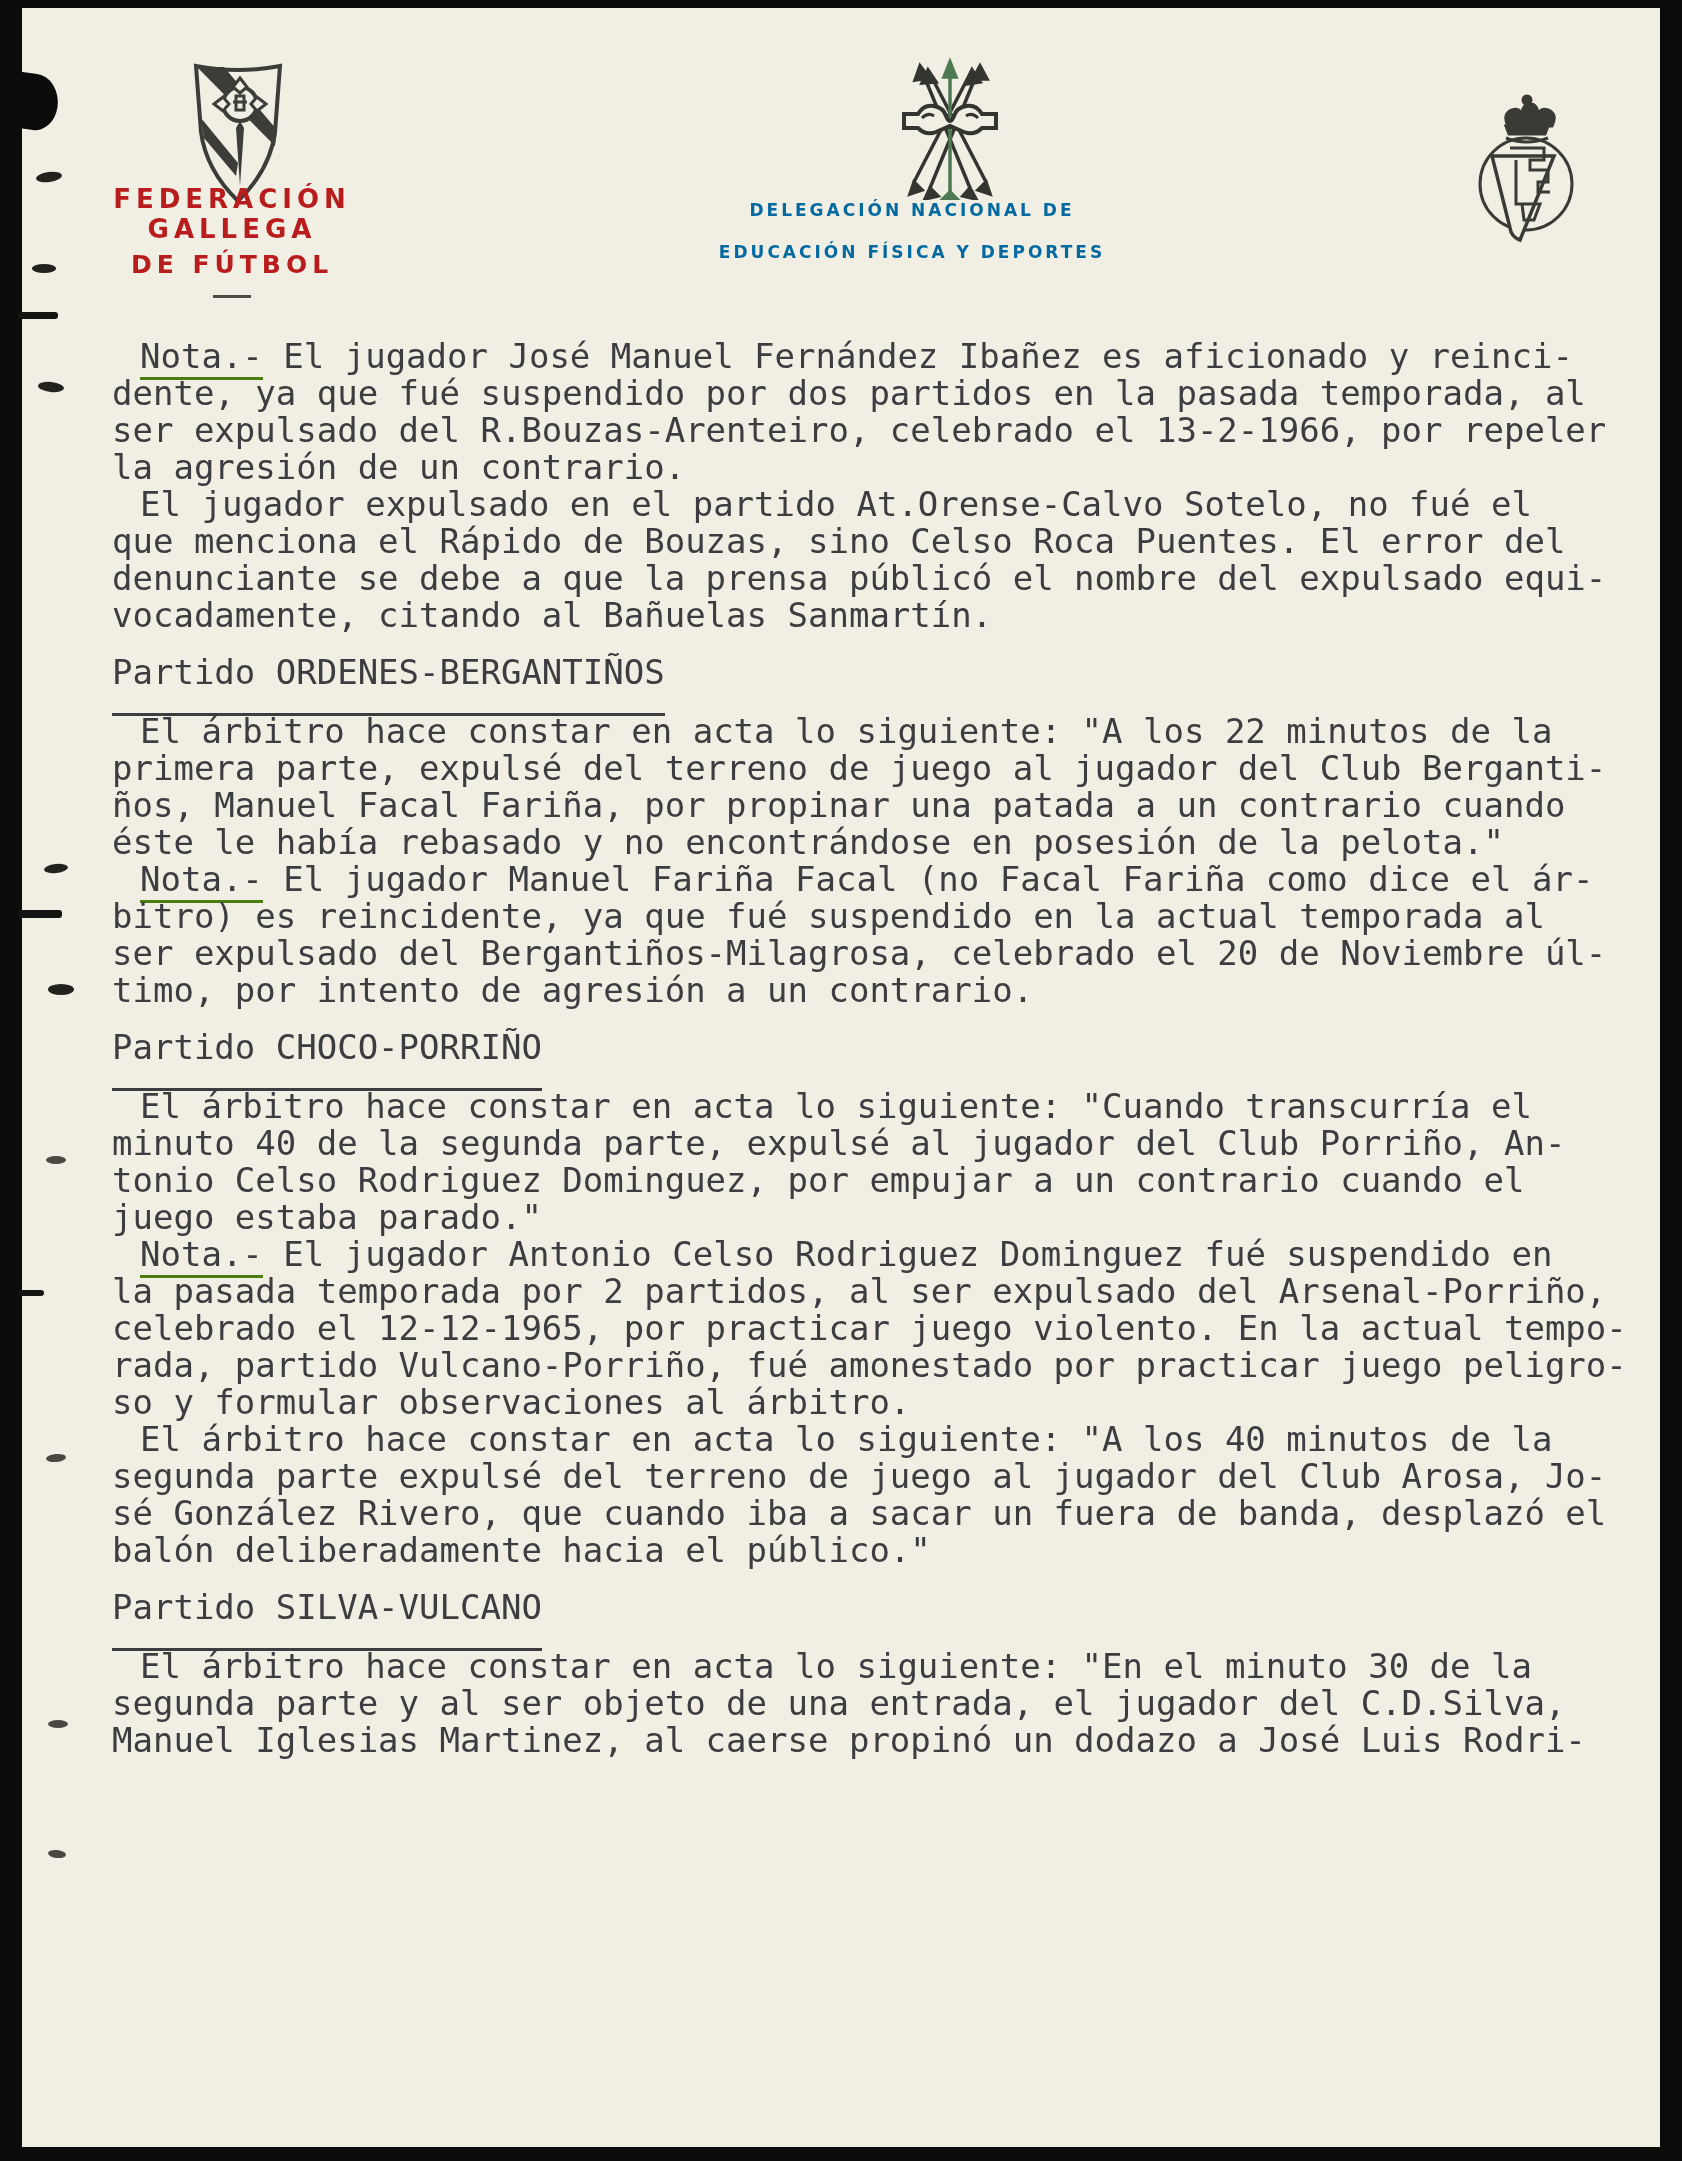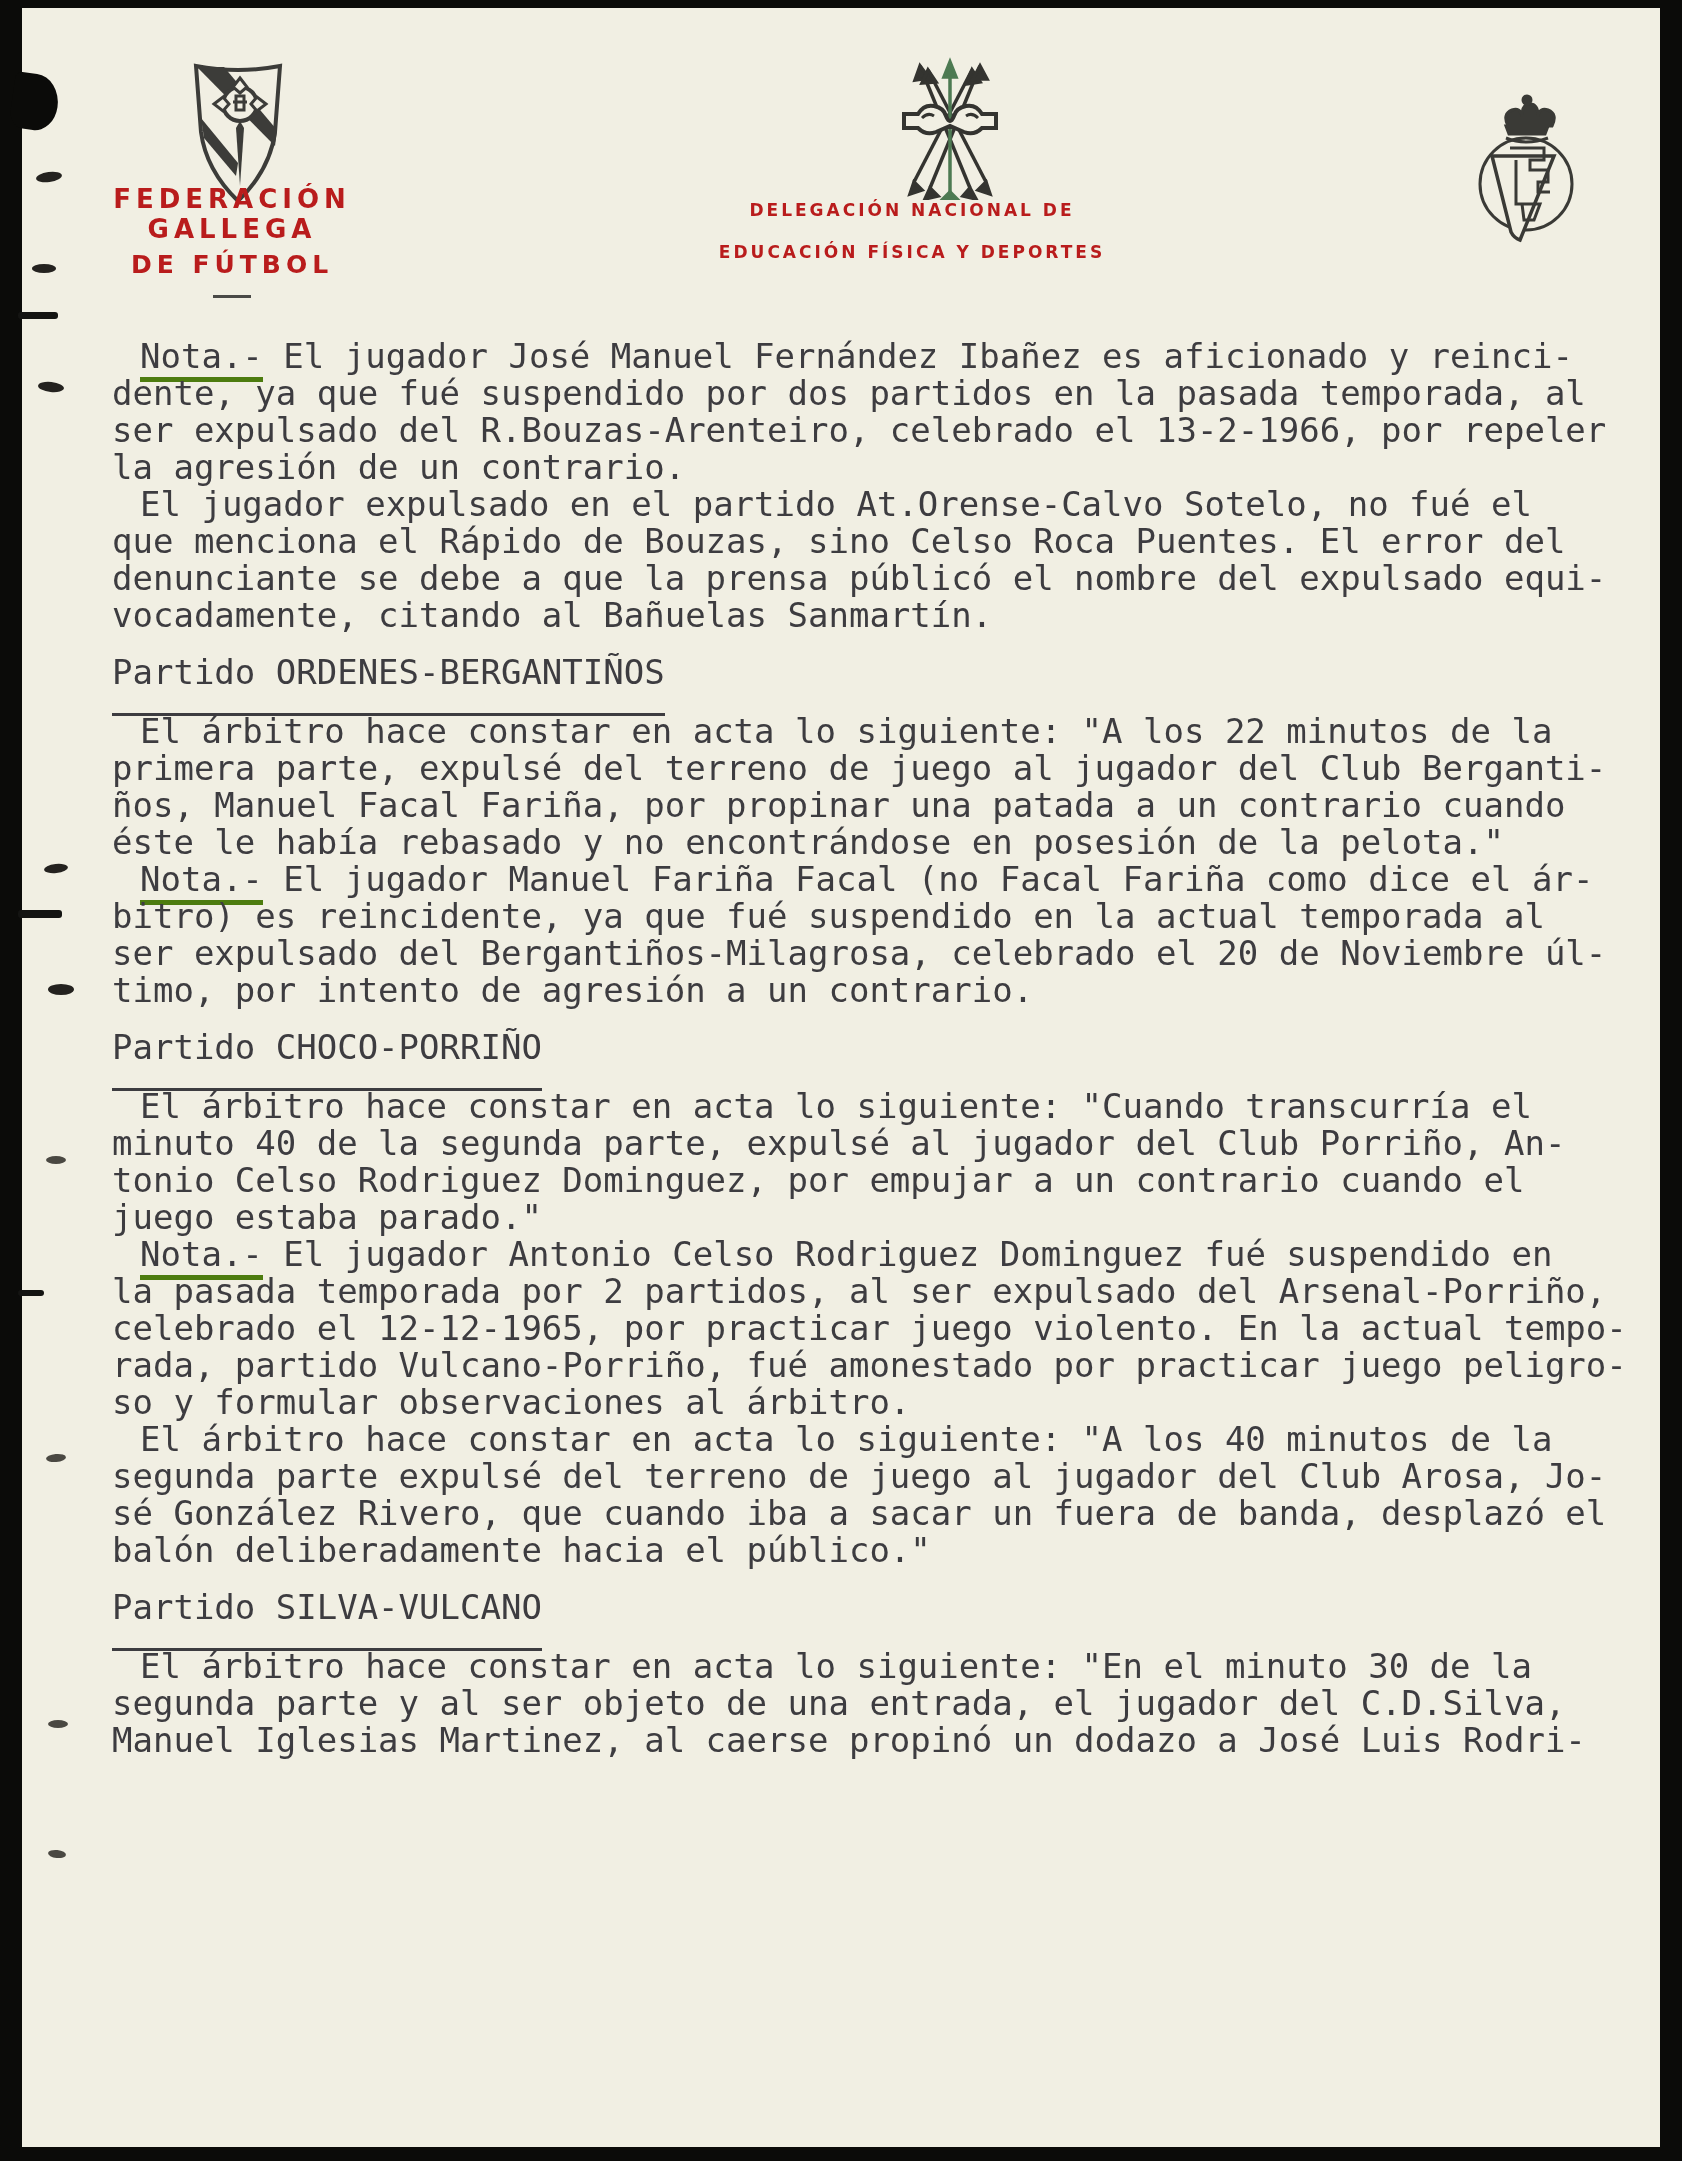--- a/index.html
+++ b/index.html
@@ -17,32 +17,32 @@
   }
   
   .shield-logo{position:absolute;left:156px;top:50px;}
   .fed-title{position:absolute;left:40px;top:176px;width:340px;text-align:center;
     font-family:"DejaVu Sans",sans-serif;font-weight:bold;color:#b91c1c;}
   .fed-title .l1{font-size:26px;letter-spacing:5px;}
   .fed-title .l2{font-size:25px;letter-spacing:5px;margin-top:6px;}
   .fed-title .dash{width:38px;border-top:3px solid #4a4a47;margin:16px auto 0 auto;}
   .falange-emblem{position:absolute;left:848px;top:42px;}
   .delegation-text{position:absolute;left:640px;top:192px;width:500px;text-align:center;
-    font-family:"DejaVu Sans",sans-serif;font-weight:bold;color:#b91c1c;}
+    font-family:"DejaVu Sans",sans-serif;font-weight:bold;color:#0369a1;}
   .delegation-text .l1{font-size:17px;letter-spacing:3px;}
   .delegation-text .l2{font-size:17px;letter-spacing:3px;margin-top:22px;}
   .rfef-logo{position:absolute;left:1448px;top:84px;}
   
   .doc-body{
     position:absolute;left:90px;top:330px;width:1530px;
     font-size:34px;line-height:37px;color:#3d3c40;
   }
   .para{margin:0;text-indent:28px;}
   .para .txt{white-space:pre-line;text-align:center;}
-  .nota{border-bottom:5px solid #4d7c0f;padding-bottom:1px;}
+  .nota{border-bottom:3px solid #4d7c0f;padding-bottom:1px;}
   h2.sect{margin:20px 0 22px 0;font-size:34px;line-height:37px;font-weight:normal;}
   h2.sect .u{border-bottom:3px solid #3d3c40;padding-bottom:21px;}
   
   .blotch{position:absolute;left:-10px;top:66px;width:46px;height:56px;background:#0b0b09;
     border-radius:18% 70% 60% 40%;transform:rotate(8deg);}
   .hole{position:absolute;background:#24221f;border-radius:50%;}
   .edge-dash{position:absolute;left:-4px;background:#141412;border-radius:3px;}
 </style>
 </head>
 <body>

